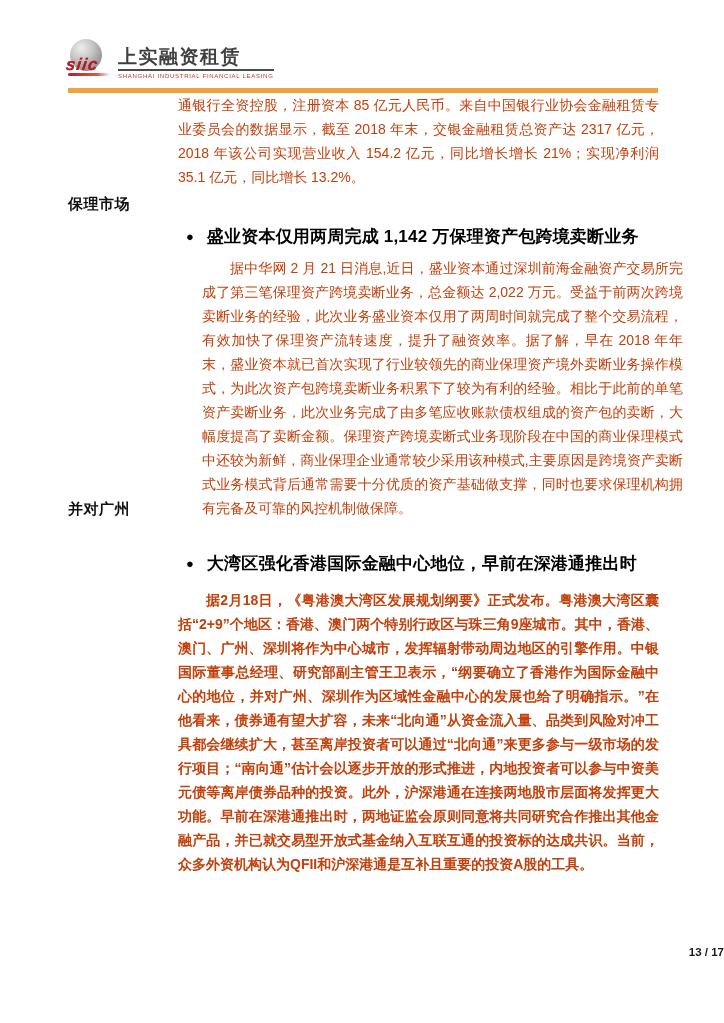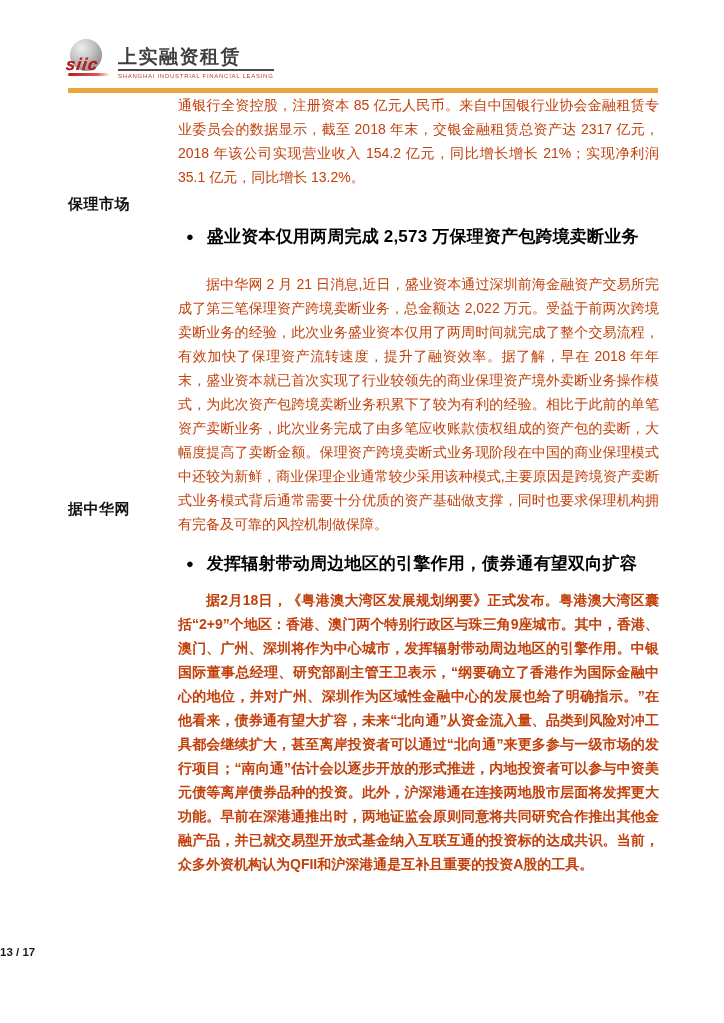--- a/index.html
+++ b/index.html
@@ -76,27 +76,27 @@
     display: flex; align-items: center;
   }
   .headline-1 { top: 225px; }
   .headline-2 { top: 552px; }
   .headline-bullet { font-size: 13px; color: #000000; margin-right: 13px; line-height: 24px; }
   .headline-text {
     font-size: 17px; font-weight: bold; color: #000000;
     line-height: 24px; letter-spacing: 0.2px; white-space: nowrap;
   }
 
-  .body-1 { top: 272px; }
+  .body-1 { top: 256px; margin-left: 24px; }
   .body-2 { top: 588px; font-weight: bold; }
 
   
   .footer {
     position: absolute; left: 0; top: 946px; width: 724px;
-    text-align: left;
+    text-align: right;
     font-size: 11.5px; font-weight: bold; color: #1a1a1a;
   }
 </style>
 </head>
 <body>
 
 <div class="page">
 
   <div class="logo">
     <div class="globe-wrap">
@@ -110,26 +110,26 @@
     </div>
   </div>
 
   <div class="accent-rule"></div>
 
   <div class="para intro-para">通银行全资控股，注册资本 85 亿元人民币。来自中国银行业协会金融租赁专业委员会的数据显示，截至 2018 年末，交银金融租赁总资产达 2317 亿元，2018 年该公司实现营业收入 154.2 亿元，同比增长增长 21%；实现净利润 35.1 亿元，同比增长 13.2%。</div>
 
   <div class="section-heading heading-1">保理市场</div>
   <div class="headline-row headline-1">
     <span class="headline-bullet">●</span>
-    <span class="headline-text">盛业资本仅用两周完成 2,573 万保理资产包跨境卖断业务</span>
+    <span class="headline-text">盛业资本仅用两周完成 1,142 万保理资产包跨境卖断业务</span>
   </div>
   <div class="para indent body-1">据中华网 2 月 21 日消息,近日，盛业资本通过深圳前海金融资产交易所完成了第三笔保理资产跨境卖断业务，总金额达 2,022 万元。受益于前两次跨境卖断业务的经验，此次业务盛业资本仅用了两周时间就完成了整个交易流程，有效加快了保理资产流转速度，提升了融资效率。据了解，早在 2018 年年末，盛业资本就已首次实现了行业较领先的商业保理资产境外卖断业务操作模式，为此次资产包跨境卖断业务积累下了较为有利的经验。相比于此前的单笔资产卖断业务，此次业务完成了由多笔应收账款债权组成的资产包的卖断，大幅度提高了卖断金额。保理资产跨境卖断式业务现阶段在中国的商业保理模式中还较为新鲜，商业保理企业通常较少采用该种模式,主要原因是跨境资产卖断式业务模式背后通常需要十分优质的资产基础做支撑，同时也要求保理机构拥有完备及可靠的风控机制做保障。</div>
 
-  <div class="section-heading heading-2">据中华网</div>
+  <div class="section-heading heading-2">并对广州</div>
   <div class="headline-row headline-2">
     <span class="headline-bullet">●</span>
-    <span class="headline-text">发挥辐射带动周边地区的引擎作用，债券通有望双向扩容</span>
+    <span class="headline-text">大湾区强化香港国际金融中心地位，早前在深港通推出时</span>
   </div>
   <div class="para indent body-2">据2月18日，《粤港澳大湾区发展规划纲要》正式发布。粤港澳大湾区囊括“2+9”个地区：香港、澳门两个特别行政区与珠三角9座城市。其中，香港、澳门、广州、深圳将作为中心城市，发挥辐射带动周边地区的引擎作用。中银国际董事总经理、研究部副主管王卫表示，“纲要确立了香港作为国际金融中心的地位，并对广州、深圳作为区域性金融中心的发展也给了明确指示。”在他看来，债券通有望大扩容，未来“北向通”从资金流入量、品类到风险对冲工具都会继续扩大，甚至离岸投资者可以通过“北向通”来更多参与一级市场的发行项目；“南向通”估计会以逐步开放的形式推进，内地投资者可以参与中资美元债等离岸债券品种的投资。此外，沪深港通在连接两地股市层面将发挥更大功能。早前在深港通推出时，两地证监会原则同意将共同研究合作推出其他金融产品，并已就交易型开放式基金纳入互联互通的投资标的达成共识。当前，众多外资机构认为QFII和沪深港通是互补且重要的投资A股的工具。</div>
 
   <div class="footer">13 / 17</div>
 
 </div>
 
 </body></html>

